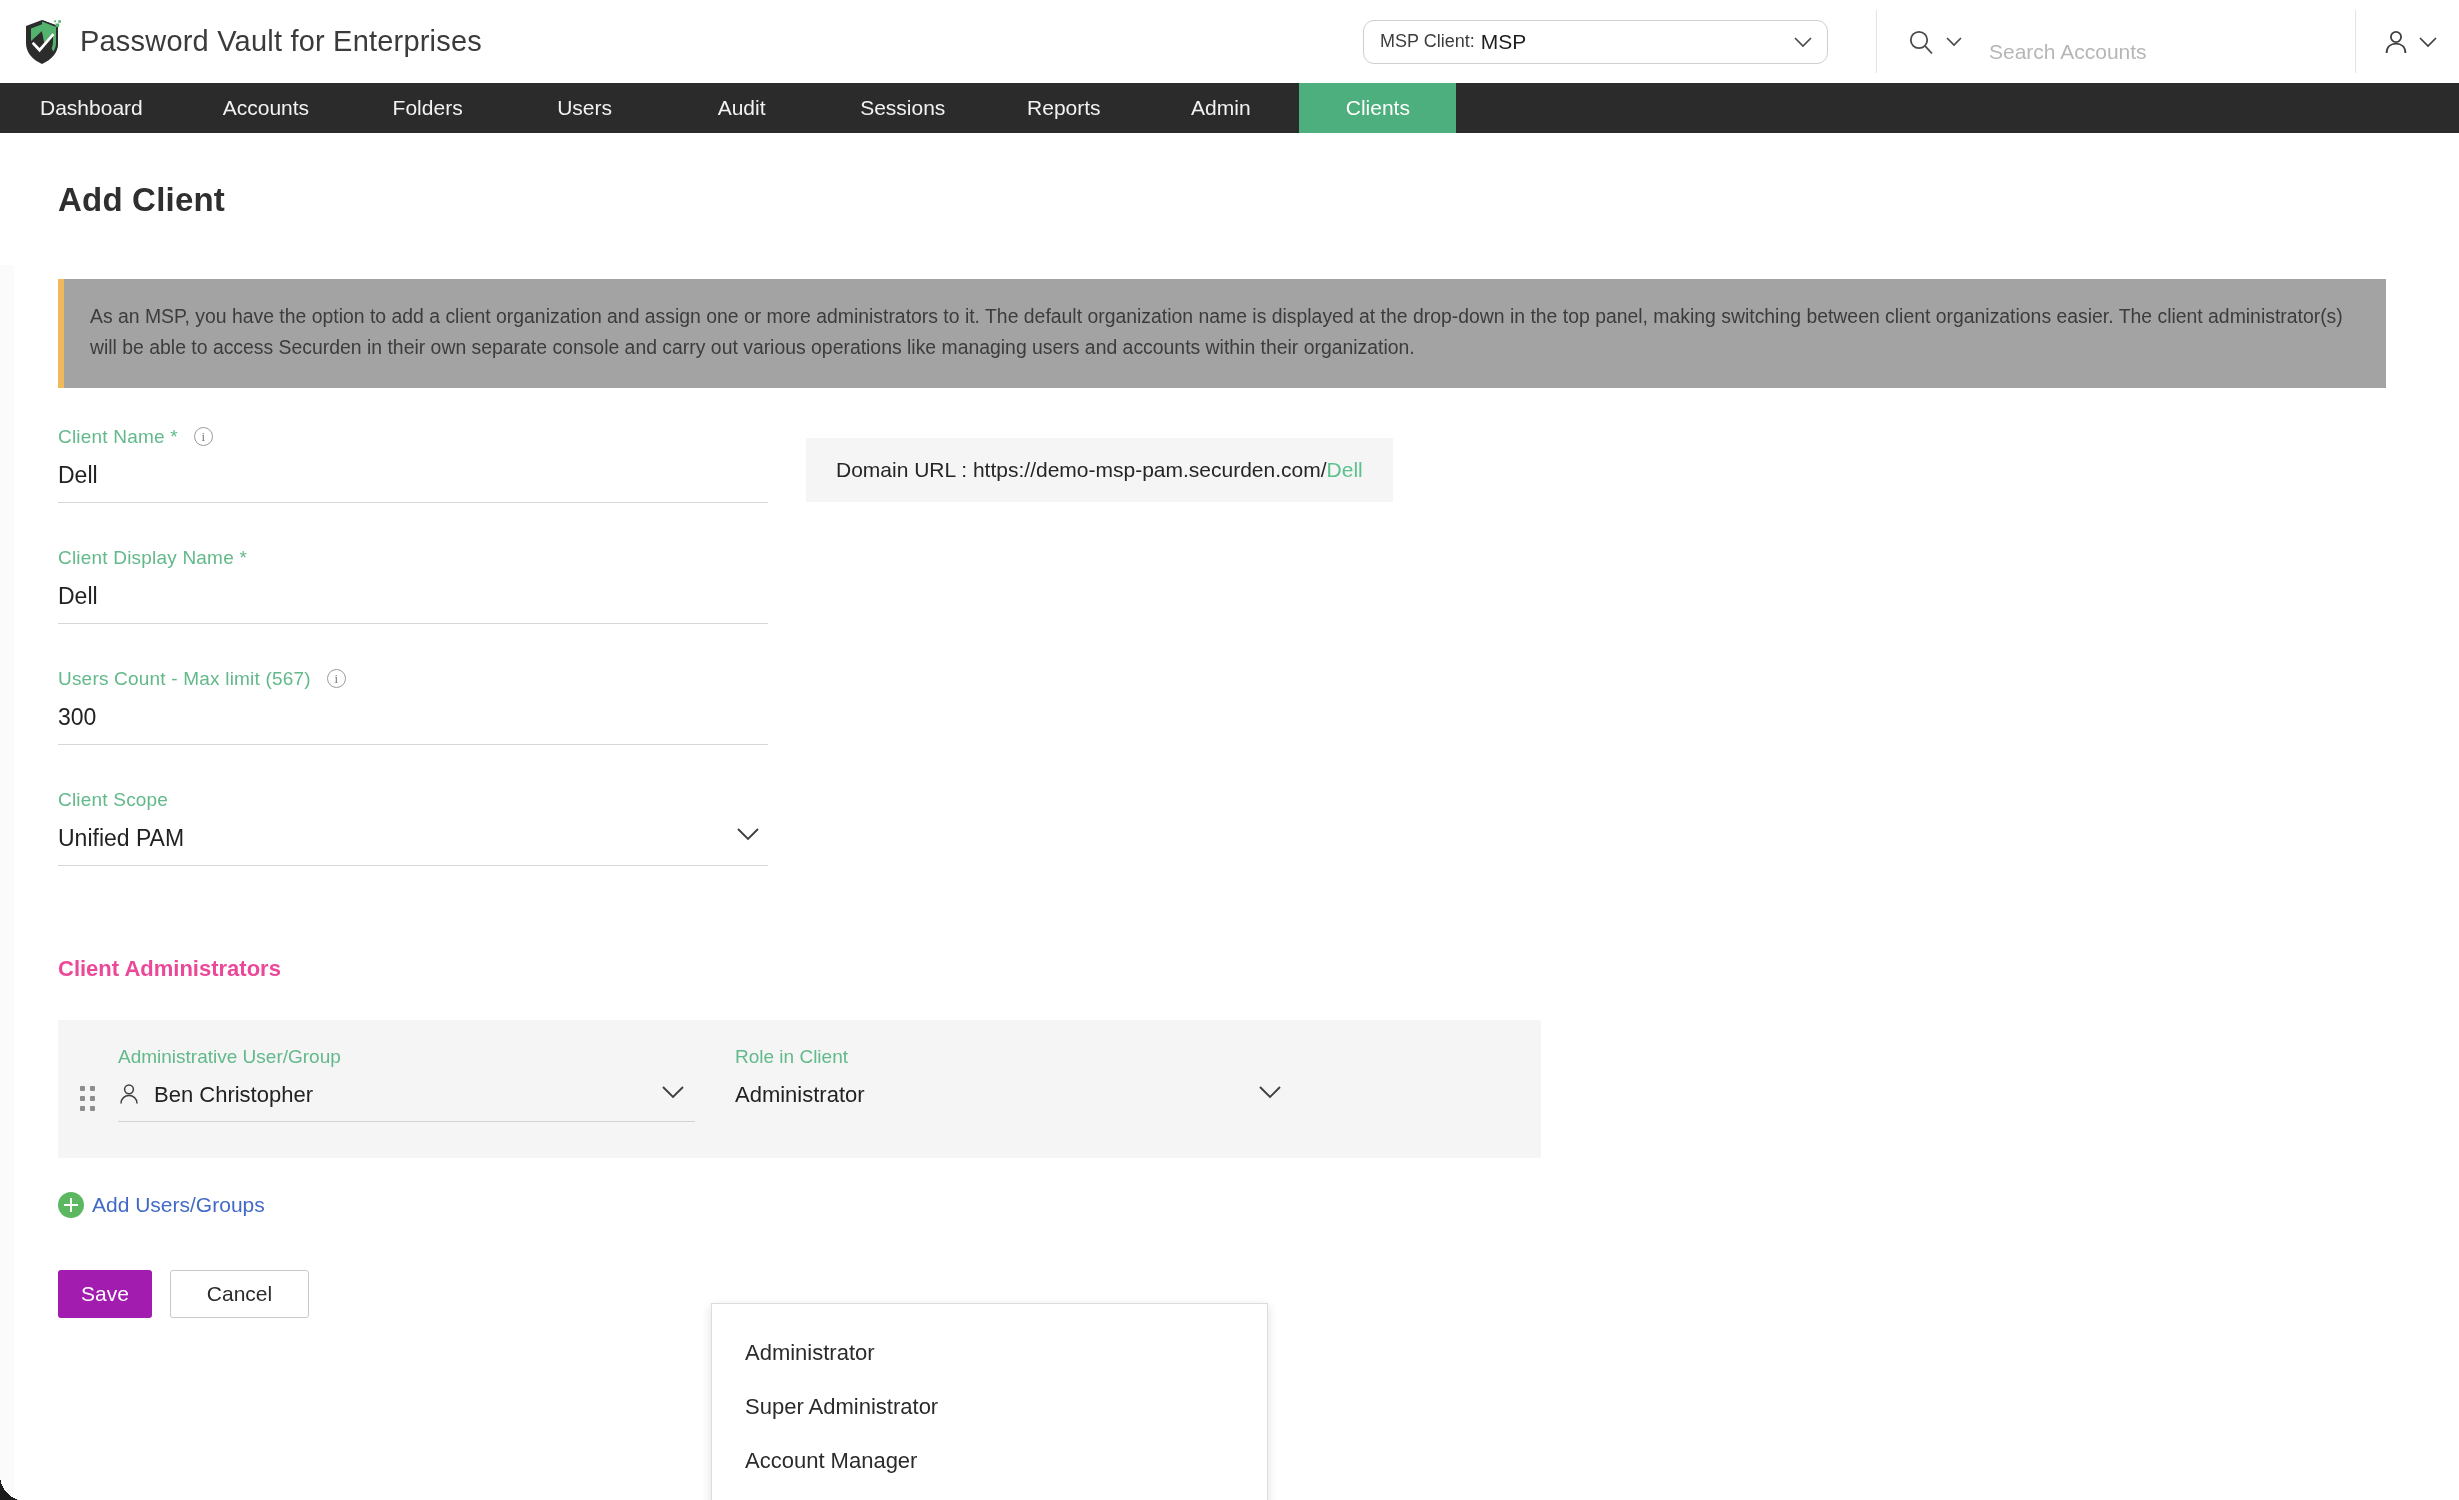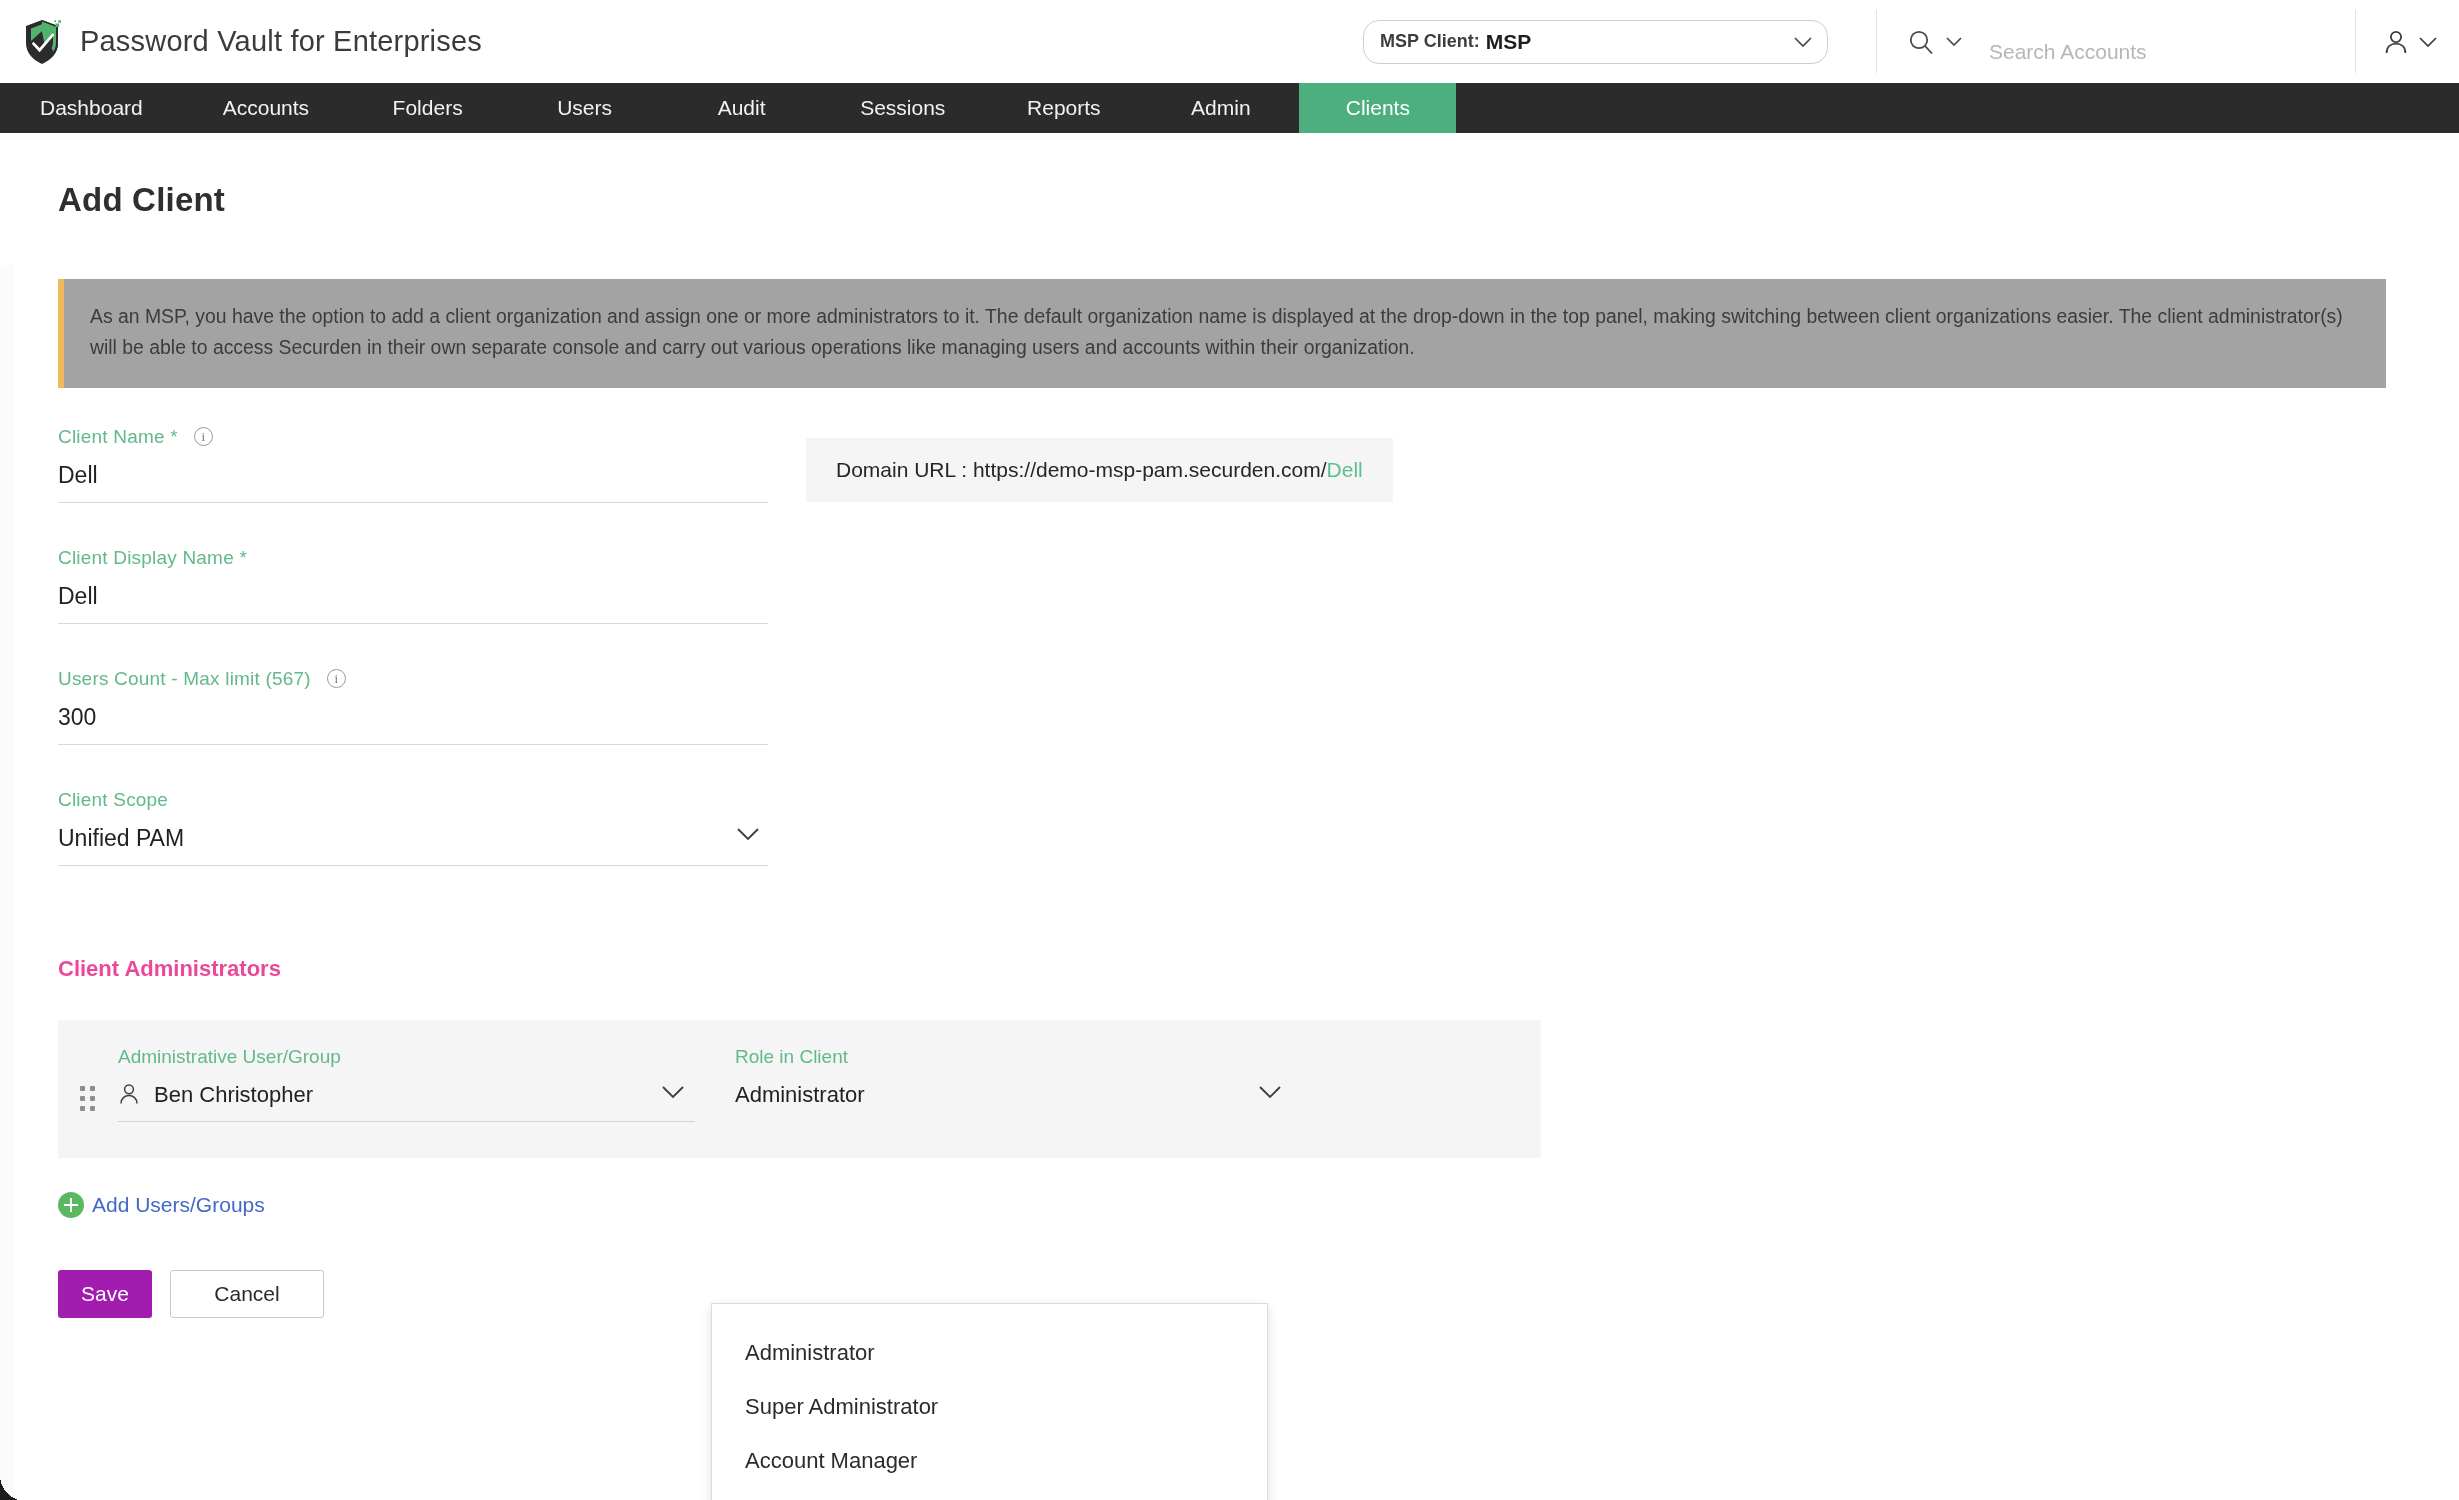--- a/index.html
+++ b/index.html
@@ -28,28 +28,27 @@
     font-size: 29px; color: #3b3b3b; font-weight: 400;
     letter-spacing: 0.2px; white-space: nowrap;
   }
 
   .topbar-right {
     position: absolute; right: 0; top: 0; bottom: 0;
     display: flex; align-items: center;
   }
   .msp-select {
     width: 465px; height: 44px;
-    border: 1px solid #cfcfcf; border-radius: 16px;
+    border: 1px solid #cfcfcf; border-radius: 11px;
     background: #fff;
     display: flex; align-items: center;
     padding: 0 16px;
     font-size: 20px; color: #2c2c2c;
     position: relative;
     margin-right: 48px;
-    font-weight: bold;
   }
   .msp-select .lbl { color: #3d3d3d; font-size: 18px; }
   .msp-select .val { color: #1e1e1e; font-size: 21px; margin-left: 6px; }
   .msp-select .chev { position: absolute; right: 14px; top: 50%; transform: translateY(-50%); }
 
   .divider-v { width: 1px; align-self: stretch; background: #e3e3e3; margin: 10px 0; }
 
   .searchzone {
     display: flex; align-items: center; gap: 10px;
     padding: 0 24px 0 30px;
@@ -217,21 +216,21 @@
     font-size: 21px; cursor: pointer;
     border-radius: 3px;
     display: flex; align-items: center; justify-content: center;
   }
   .btn-save {
     background: #a21caf; color: #fff;
     width: 94px; height: 48px; border: none;
   }
   .btn-cancel {
     background: #fff; color: #2b2b2b;
-    width: 154px; height: 48px; border: 1px solid #c9c9c9;
+    width: 139px; height: 48px; border: 1px solid #c9c9c9;
   }
 
   
   .left-scrollbar {
     position: absolute; left: 0; top: 132px; width: 14px; bottom: 0;
     background: #fbfbfb;
   }
   .corner-round {
     position: absolute; left: 0; bottom: 0; width: 26px; height: 26px;
     background: #1c1c1c;

